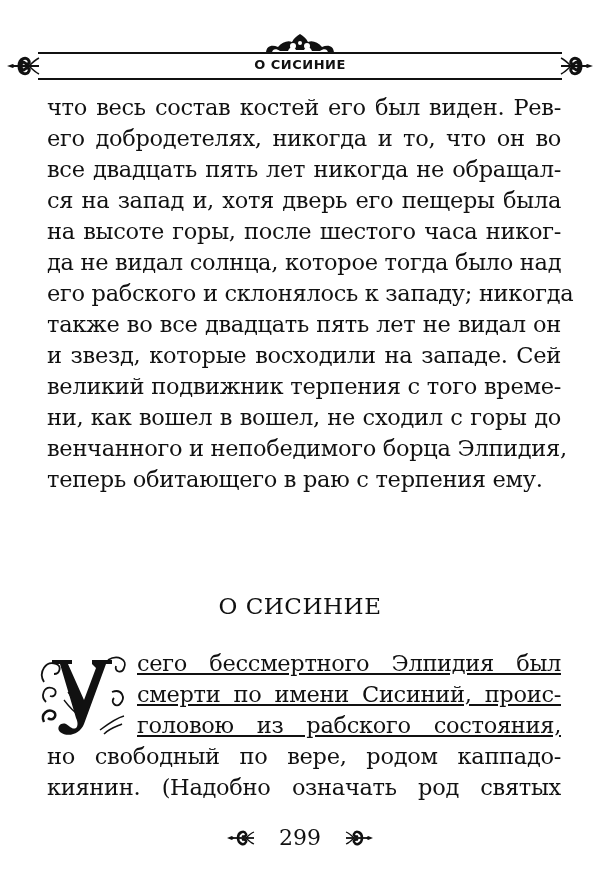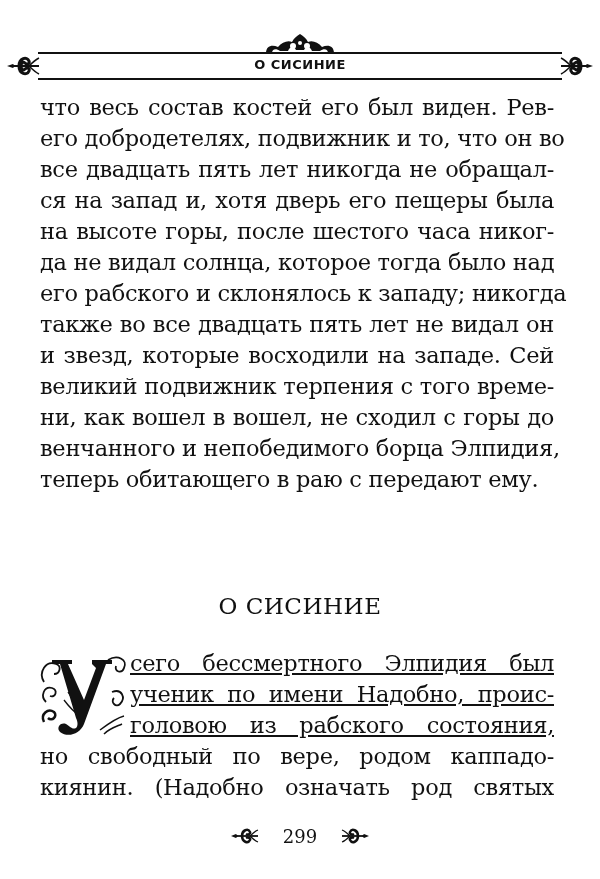--- a/index.html
+++ b/index.html
@@ -66,21 +66,21 @@
     .fleur-right {
       position: absolute;
       right: 5px;
       top: 22px;
       width: 36px;
       height: 28px;
       transform: scaleX(-1);
     }
     .body-text {
       position: absolute;
-      left: 40px;
+      left: 47px;
       width: 514px;
       font-family: "DejaVu Serif", "Liberation Serif", serif;
       font-size: 22.5px;
       line-height: 31px;
       letter-spacing: -0.3px;
     }
     .para-1 {
       top: 92px;
     }
     .line {
@@ -121,21 +121,21 @@
       position: absolute;
       left: 0;
       right: 0;
       top: 825px;
       height: 30px;
       text-align: center;
     }
     .page-number {
       display: inline-block;
       font-family: "DejaVu Serif", "Liberation Serif", serif;
-      font-size: 18px;
+      font-size: 22px;
       vertical-align: middle;
       margin: 0 18px;
     }
     .footer-fleur {
       display: inline-block;
       width: 30px;
       height: 22px;
       vertical-align: middle;
     }
     .footer-fleur.flip {
@@ -166,52 +166,52 @@
     <path d="M8 14 L34 14" stroke="#111" stroke-width="2"></path>
     <path d="M14 14 C14 6 22 4 24 9 C25 12 22 13 20 11 C18 9 16 10 17 13" fill="none" stroke="#111" stroke-width="3"></path>
     <path d="M14 14 C14 22 22 24 24 19 C25 16 22 15 20 17 C18 19 16 18 17 15" fill="none" stroke="#111" stroke-width="3"></path>
     <path d="M24 14 C28 10 30 8 34 6 M24 14 C28 18 30 20 34 22" fill="none" stroke="#111" stroke-width="1.5"></path>
   </svg>
   <div class="header-rule-bottom"></div>
 </div>
 
 <div class="body-text para-1">
   <span class="line">что весь состав костей его был виден. Рев-</span>
-  <span class="line">его добродетелях, подвижник и то, что он во</span>
+  <span class="line">его добродетелях, никогда и то, что он во</span>
   <span class="line">все двадцать пять лет никогда не обращал-</span>
   <span class="line">ся на запад и, хотя дверь его пещеры была</span>
   <span class="line">на высоте горы, после шестого часа никог-</span>
   <span class="line">да не видал солнца, которое тогда было над</span>
   <span class="line">его рабского и склонялось к западу; никогда</span>
   <span class="line">также во все двадцать пять лет не видал он</span>
   <span class="line">и звезд, которые восходили на западе. Сей</span>
   <span class="line">великий подвижник терпения с того време-</span>
   <span class="line">ни, как вошел в вошел, не сходил с горы до</span>
   <span class="line">венчанного и непобедимого борца Элпидия,</span>
-  <span class="line last">теперь обитающего в раю с передают ему.</span>
+  <span class="line last">теперь обитающего в раю с терпения ему.</span>
 </div>
 
 <div class="section-title">О СИСИНИЕ</div>
 
 <svg class="dropcap" viewBox="0 0 92 90">
 
   <path d="M6 30 C0 20 8 8 18 12 C24 14 22 22 16 22" fill="none" stroke="#111" stroke-width="1.8"></path>
   <path d="M8 50 C2 44 6 34 14 36 C20 38 18 46 12 44" fill="none" stroke="#111" stroke-width="1.8"></path>
   <path d="M6 70 C2 62 10 56 16 60 C20 64 14 70 10 66" fill="none" stroke="#111" stroke-width="2.5"></path>
   <path d="M70 8 C80 2 90 8 86 16 C84 22 76 20 78 14" fill="none" stroke="#111" stroke-width="1.8"></path>
   <path d="M74 40 C84 36 88 46 82 52 C78 56 72 50 76 46" fill="none" stroke="#111" stroke-width="1.8"></path>
   <path d="M66 82 C72 76 80 74 84 72 M62 78 C70 72 78 66 86 64" fill="none" stroke="#111" stroke-width="1.5"></path>
   <path d="M30 40 C36 50 40 56 46 60 M26 48 C32 56 36 60 42 64" fill="none" stroke="#111" stroke-width="1.3"></path>
 
   <path d="M14 8 L34 8 L34 12 L30 12 L46 48 L58 16 L54 12 L54 8 L74 8 L74 12 L68 12 L46 72 C42 82 30 86 22 80 C18 76 22 70 28 72 C32 74 34 78 38 76 C40 74 40 70 38 66 L22 12 L14 12 Z" fill="#111"></path>
 </svg>
 
 <div class="body-text para-2">
   <span class="line indent">сего бессмертного Элпидия был</span>
-  <span class="line indent">ученик по имени Надобно, проис-</span>
+  <span class="line indent">смерти по имени Сисиний, проис-</span>
   <span class="line indent">головою из рабского состояния,</span>
   <span class="line">но свободный по вере, родом каппадо-</span>
   <span class="line">киянин. (Надобно означать род святых</span>
 </div>
 
 <div class="footer">
   <svg class="footer-fleur" viewBox="0 0 30 22">
     <path d="M1 11 L6 9 L8 11 L6 13 Z" fill="#111"></path>
     <path d="M6 11 L28 11" stroke="#111" stroke-width="1.8"></path>
     <path d="M12 11 C12 5 18 3 20 7 C21 9 18 10 16 9" fill="none" stroke="#111" stroke-width="2.5"></path>

